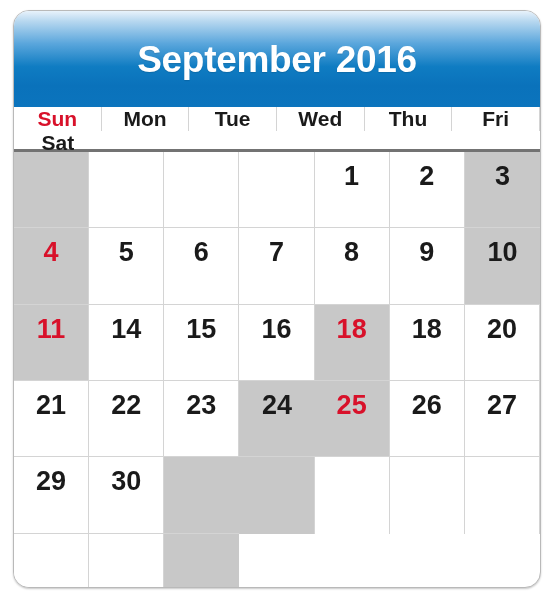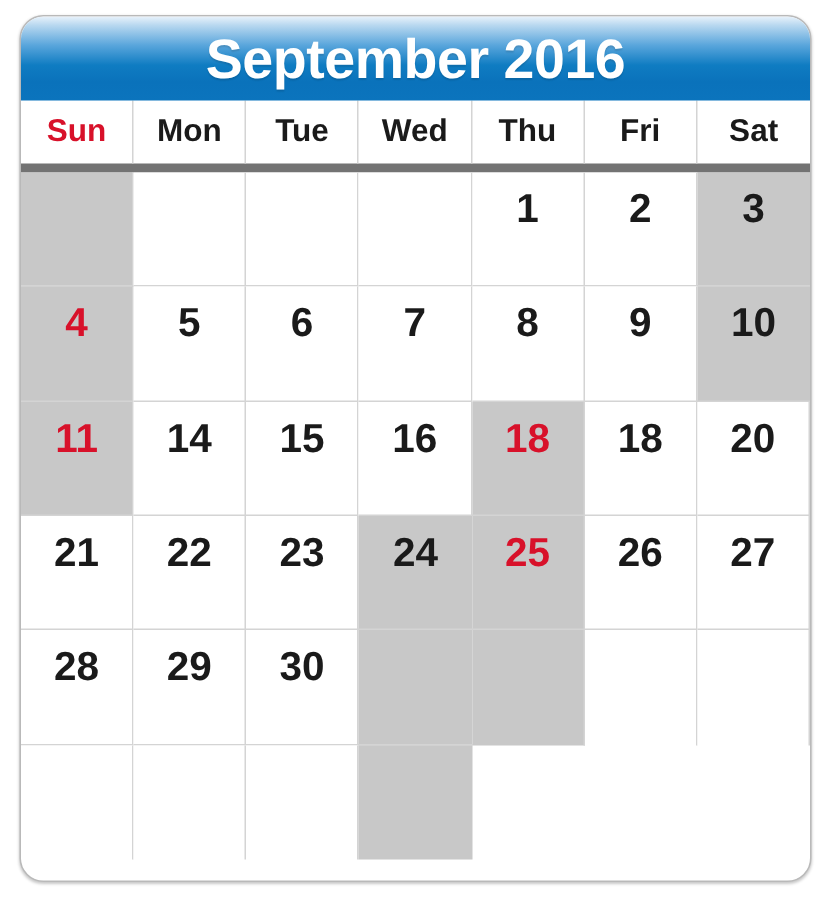--- a/index.html
+++ b/index.html
@@ -24,21 +24,21 @@
     background: #ffffff;
     box-sizing: border-box;
     overflow: hidden;
     border: 1px solid #b9b9b9;
     box-shadow: 0 1px 2px rgba(0,0,0,0.22);
   }
 
   
   #title-bar {
     position: relative;
-    height: 56px;
+    height: 96px;
     background: linear-gradient(to bottom,
         #e8f2fb 0%,
         #bad9f0 10%,
         #5aa6dc 34%,
         #0f7cc2 58%,
         #0a72bb 78%,
         #0b74bd 100%);
     display: flex;
     align-items: center;
     justify-content: center;
@@ -49,24 +49,24 @@
     font-weight: bold;
     letter-spacing: -0.3px;
     line-height: 1;
     text-shadow: 0 1px 1px rgba(0,0,0,0.12);
     user-select: none;
   }
 
   
   #weekday-row {
     display: grid;
-    grid-template-columns: repeat(7, 1fr);
+    grid-template-columns: repeat(6, 1fr);
     height: 42px;
     background: #ffffff;
-    border-bottom: 6px solid #737373;
+    border-bottom: 3px solid #737373;
   }
   .weekday-cell {
     display: flex;
     align-items: center;
     justify-content: center;
     font-size: 21px;
     font-weight: bold;
     color: #1a1a1a;
     border-right: 1px solid #d4d4d4;
     box-sizing: border-box;
@@ -198,23 +198,20 @@
       </div>
       <div class="day-cell row-4 col-0">
         <div class="day-number">25</div>
       </div>
       <div class="day-cell row-4 col-1">
         <div class="day-number">26</div>
       </div>
       <div class="day-cell row-4 col-2">
         <div class="day-number">27</div>
       </div>
-      <div class="day-cell row-4 col-3">
-        <div class="day-number">28</div>
-      </div>
       <div class="day-cell row-4 col-4">
         <div class="day-number">29</div>
       </div>
       <div class="day-cell row-4 col-5">
         <div class="day-number">30</div>
       </div>
       <div class="day-cell row-4 col-6"></div>
       <div class="day-cell row-5 col-0"></div>
       <div class="day-cell row-5 col-1"></div>
       <div class="day-cell row-5 col-2"></div>

